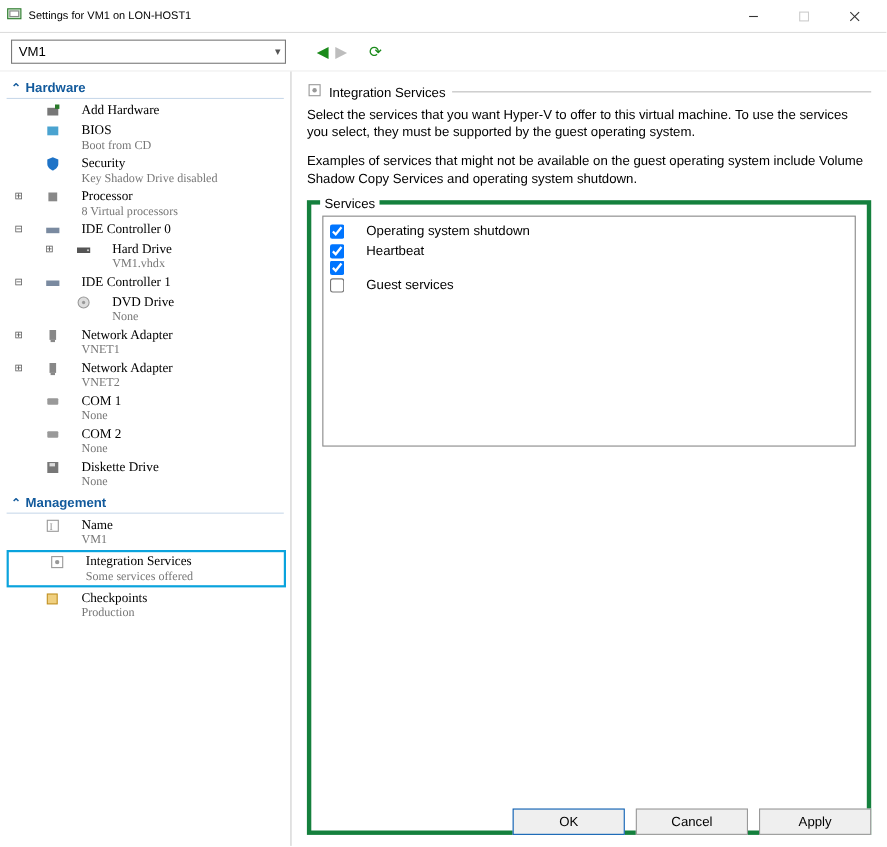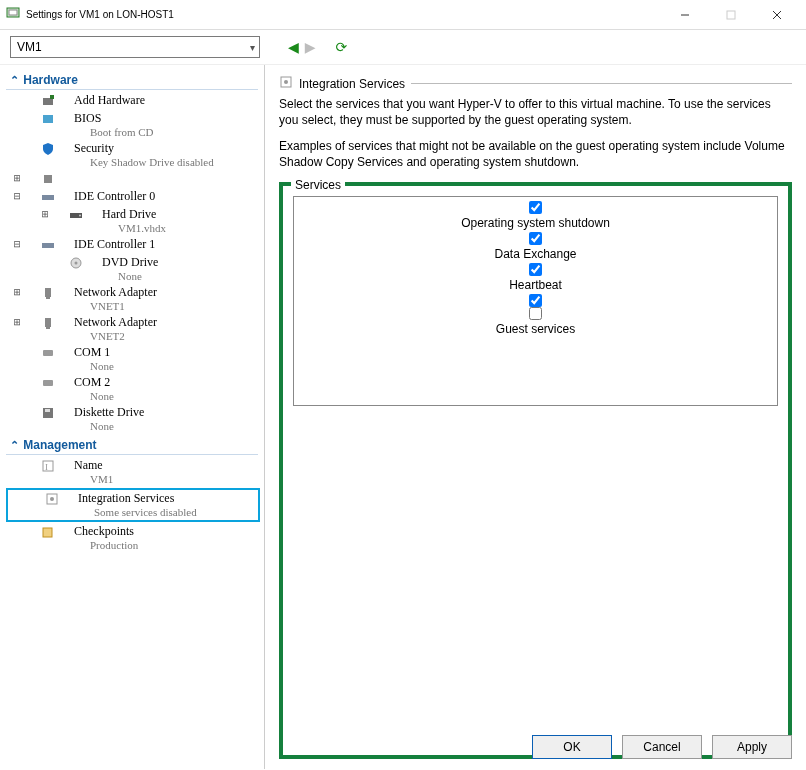--- a/index.html
+++ b/index.html
@@ -76,21 +76,21 @@
   .tree-item .expander {
     width:10px; font-size:9px; color:#555; text-align:center;
     flex:0 0 10px; padding-top:2px;
   }
   .tree-item .icon {
     width:16px; height:16px; flex:0 0 16px;
     display:flex; align-items:center; justify-content:center;
   }
   .tree-item .textcol { display:flex; flex-direction:column; line-height:14px;}
   .tree-item .textcol .lab { color:#000; }
-  .tree-item .textcol .sub { color:#777; font-size:11px;margin-left:16px; }
+  .tree-item .textcol .sub { color:#777; font-size:11px; }
   .tree-item.selected {
     border:2px solid #0aa3dd;
     margin:1px 4px 1px 4px;
     padding-left:8px;
   }
   .content {
     flex:1;
     display:flex;
     flex-direction:column;
     padding:10px 14px 10px 14px;
@@ -115,29 +115,29 @@
   }
   .fieldset .legend {
     position:absolute; top:-8px; left:8px; background:#fff; padding:0 4px; font-size:12px;
   }
   .fieldset .inner {
     margin:10px;
     border:1px solid #888;
     padding:4px 6px;
     height:210px;
   }
-  .chk-row { display:flex; align-items:center; gap:0; line-height:18px; font-size:12px;flex-direction:column;}
+  .chk-row { display:flex; align-items:center; gap:20px; line-height:18px; font-size:12px;}
   .chk-row input { margin:0; width:13px; height:13px;}
   .button-row {
     position:absolute;
     right:14px; bottom:10px;
     display:flex; gap:10px;
   }
   .btn {
-    width:80px; height:24px;
+    width:102px; height:24px;
     border:1px solid #999;
     background:#efefef;
     font-size:12px;
     display:flex; align-items:center; justify-content:center;
   }
   .btn.default { border:1.5px solid #0a5fb4; }
   
   .ic-shield { color:#0a5fb4; }
   .ic-mem { color:#2a7a2a; }
   .ic-cpu { color:#666; }
@@ -240,20 +240,24 @@
     </div>
 
 
     <div class="tree-item">
       <span class="expander">⊞</span>
       <span class="icon ic-cpu">
           <svg width="14" height="14">
             <rect x="3" y="3" width="8" height="8" fill="#888"></rect>
           </svg>
         </span>
+      <span class="textcol">
+        <span class="lab">Processor</span>
+        <span class="sub">8 Virtual processors</span>
+      </span>
     </div>
 
     <div class="tree-item">
       <span class="expander">⊟</span>
       <span class="icon ic-hdd">
           <svg width="14" height="14">
             <rect x="1" y="5" width="12" height="5" fill="#7a8aa0"></rect>
           </svg>
         </span>
       <span class="textcol">
@@ -392,21 +396,21 @@
     <div class="tree-item selected">
       <span class="expander"></span>
       <span class="icon">
           <svg width="14" height="14">
             <rect x="2" y="2" width="10" height="10" fill="none" stroke="#999"></rect>
             <circle cx="7" cy="7" r="2" fill="#999"></circle>
           </svg>
         </span>
       <span class="textcol">
         <span class="lab">Integration Services</span>
-        <span class="sub">Some services disabled</span>
+        <span class="sub">Some services offered</span>
       </span>
     </div>
 
     <div class="tree-item">
       <span class="expander"></span>
       <span class="icon ic-check">
           <svg width="14" height="14">
             <rect x="2" y="3" width="9" height="9" fill="#f0d080" stroke="#c09020"></rect>
           </svg>
         </span>
@@ -431,24 +435,20 @@
     <div class="desc">Select the services that you want Hyper-V to offer to this virtual machine. To use the services you select, they must be supported by the guest operating system.</div>
     <div class="desc">Examples of services that might not be available on the guest operating system include Volume Shadow Copy Services and operating system shutdown.</div>
 
     <div class="fieldset">
       <span class="legend">Services</span>
       <div class="inner" id="services-list">
 
       <label class="chk-row">
             <input type="checkbox" checked="" style="">
             <span>Operating system shutdown</span>
-          </label>
-          <label class="chk-row">
-            <input type="checkbox" checked="" style="">
-            <span>Data Exchange</span>
           </label>
           <label class="chk-row">
             <input type="checkbox" checked="" style="">
             <span>Heartbeat</span>
           </label>
           <label class="chk-row">
             <input type="checkbox" checked="" style="">
           </label>
           <label class="chk-row">
             <input type="checkbox" style="">

